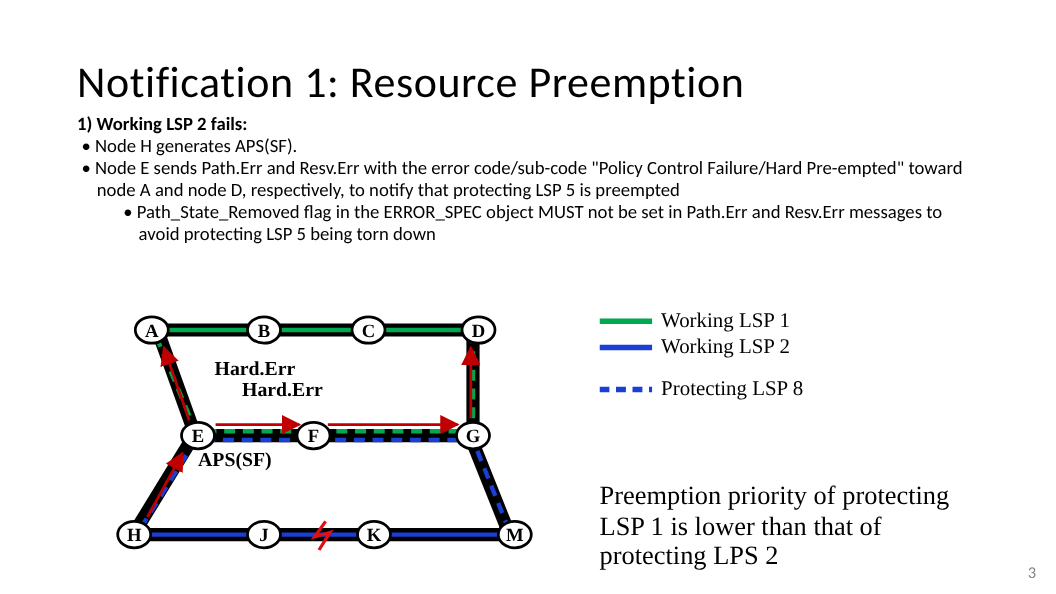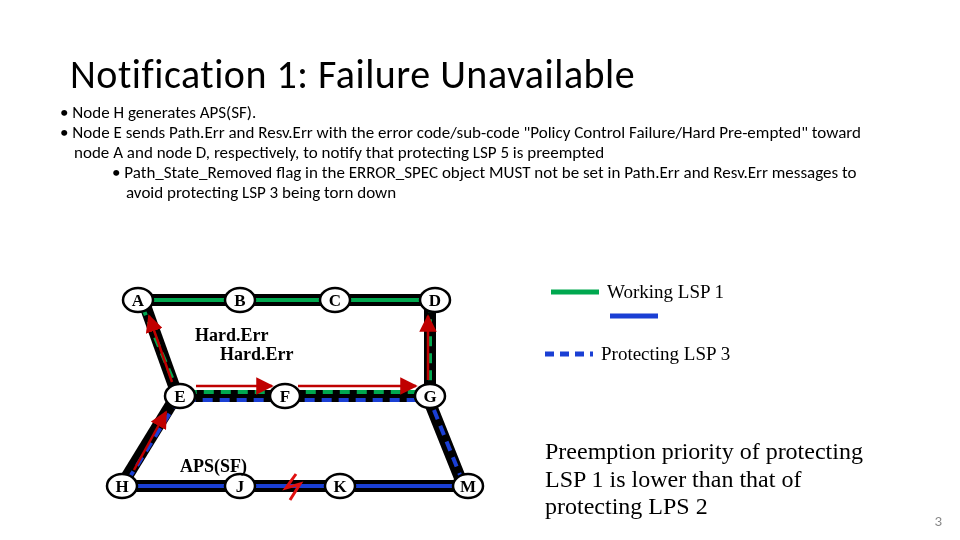--- a/index.html
+++ b/index.html
@@ -1,38 +1,39 @@
 <!DOCTYPE html>
 <html><head>
 <meta charset="utf-8">
 <style>
   html, body { margin: 0; padding: 0; width: 960px; height: 540px; background: #fff; font-family: "Segoe UI", "Calibri", "Helvetica Neue", Arial, sans-serif; color: #000; position: relative; }
   .title { position: absolute; left: 70px; top: 50px; font-size: 40px; font-weight: 400; letter-spacing: 0.5px; }
   .bullets { position: absolute; left: 70px; top: 103px; width: 820px; font-size: 17px; line-height: 1.18; }
   .bullets b { font-weight: 700; }
-  .bullets .indent1 { margin-left: 4px; text-indent: -14px; }
+  .bullets .indent1 { margin-left: 18px; text-indent: -14px; }
   .bullets .indent2 { margin-left: 56px; text-indent: -14px; }
   .slidenum { position: absolute; right: 18px; bottom: 10px; color: #888; font-size: 15px; }
   svg.diagram { position: absolute; left: 100px; top: 278px; }
   .leg { position: absolute; left: 545px; top: 280px; font-family: "Times New Roman", Times, serif; font-size: 19px; }
-  .leg .row { display: flex; align-items: center; margin-bottom: 0px; height: 24px; justify-content: center; }
+  .leg .row { display: flex; align-items: center; margin-bottom: 0px; height: 24px; }
   .leg .swatch { width: 48px; margin-right: 8px; flex: 0 0 48px; }
   .leg .gap { height: 14px; }
   .note { position: absolute; left: 545px; top: 438px; width: 320px; font-family: "Times New Roman", Times, serif; font-size: 24px; line-height: 1.15; }
   .annot { position: absolute; font-family: "Times New Roman", Times, serif; font-size: 18px; font-weight: 700; }
 </style>
 </head>
 <body>
 
-<div class="title">Notification 1: Failure Unavailable</div>
+<div class="title">Notification 1: Resource Preemption</div>
 
 <div class="bullets">
+  <div><b><span>1)  </span><span>Working LSP 2 fails:</span></b></div>
   <div class="indent1"><span>• </span><span>Node H generates APS(SF).</span></div>
   <div class="indent1"><span>• </span><span>Node E sends Path.Err and Resv.Err with the error code/sub-code "Policy Control Failure/Hard Pre-empted" toward node A and node D, respectively, to notify that protecting LSP 5 is preempted</span></div>
-  <div class="indent2"><span>• </span><span>Path_State_Removed flag in the ERROR_SPEC object MUST not be set in Path.Err and Resv.Err messages to avoid protecting LSP 3 being torn down</span></div>
+  <div class="indent2"><span>• </span><span>Path_State_Removed flag in the ERROR_SPEC object MUST not be set in Path.Err and Resv.Err messages to avoid protecting LSP 5 being torn down</span></div>
 </div>
 
 <svg class="diagram" width="400" height="230" viewBox="0 0 400 230">
   <defs>
     <marker id="arrRed" viewBox="0 0 10 10" refX="9" refY="5" markerWidth="7" markerHeight="7" orient="auto-start-reverse">
       <path d="M 0 0 L 10 5 L 0 10 z" fill="#c00000"></path>
     </marker>
   </defs>
 
   <g stroke="#000" stroke-width="12" fill="none" stroke-linecap="butt">
@@ -119,38 +120,39 @@
       </g>
     <g>
         <ellipse cx="368" cy="208" rx="15" ry="12" fill="#fff" stroke="#000" stroke-width="2.5"></ellipse>
         <text x="368" y="214">M</text>
       </g>
   </g>
 </svg>
 
 <div class="annot" style="left:195px; top:325px;">Hard.Err</div>
 <div class="annot" style="left:220px; top:344px;">Hard.Err</div>
-<div class="annot" style="left:180px; top:456px;">APS(SF)</div>
+<div class="annot" style="left:180px; top:408px;">APS(SF)</div>
 
 <div class="leg">
   <div class="row">
     <svg class="swatch" height="10">
         <line x1="0" y1="5" x2="48" y2="5" stroke="#00a84f" stroke-width="5"></line>
       </svg>
     <span>Working LSP 1</span>
   </div>
   <div class="row">
     <svg class="swatch" height="10">
         <line x1="0" y1="5" x2="48" y2="5" stroke="#1a3fd4" stroke-width="5"></line>
       </svg>
+    <span>Working LSP 2</span>
   </div>
   <div class="gap"></div>
   <div class="row">
     <svg class="swatch" height="10">
         <line x1="0" y1="5" x2="48" y2="5" stroke="#1a3fd4" stroke-width="5" stroke-dasharray="9 6"></line>
       </svg>
-    <span>Protecting LSP 3</span>
+    <span>Protecting LSP 8</span>
   </div>
 </div>
 
 <div class="note">Preemption priority of protecting LSP 1 is lower than that of protecting LPS 2</div>
 
 <div class="slidenum">3</div>
 
 </body></html>

